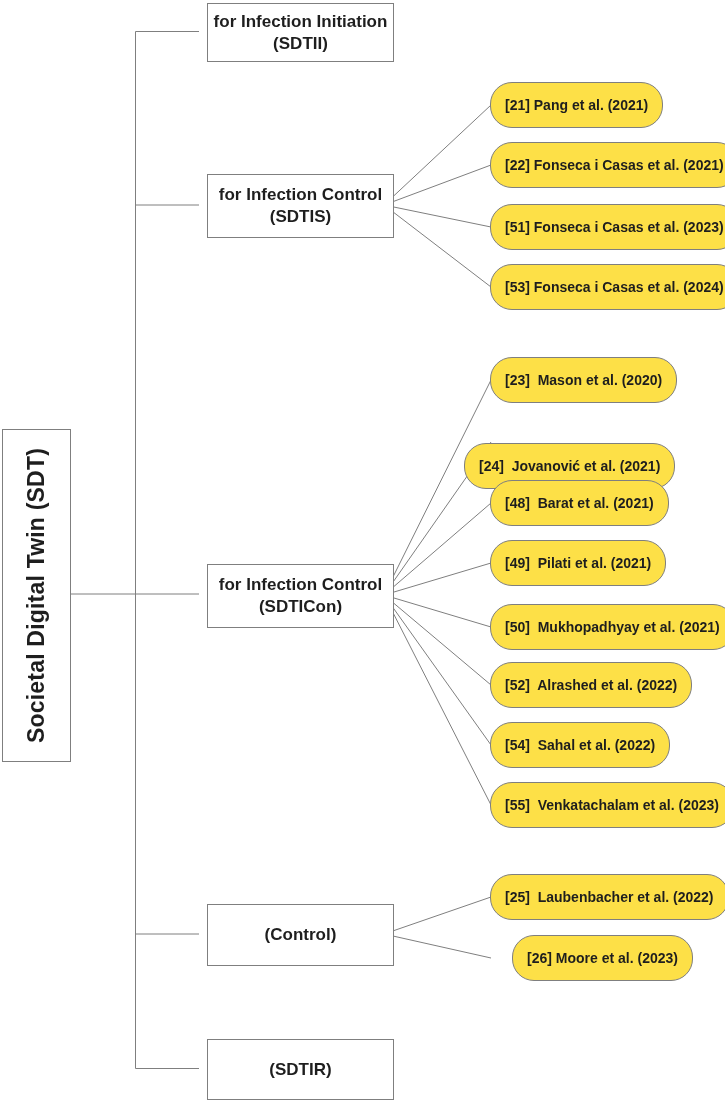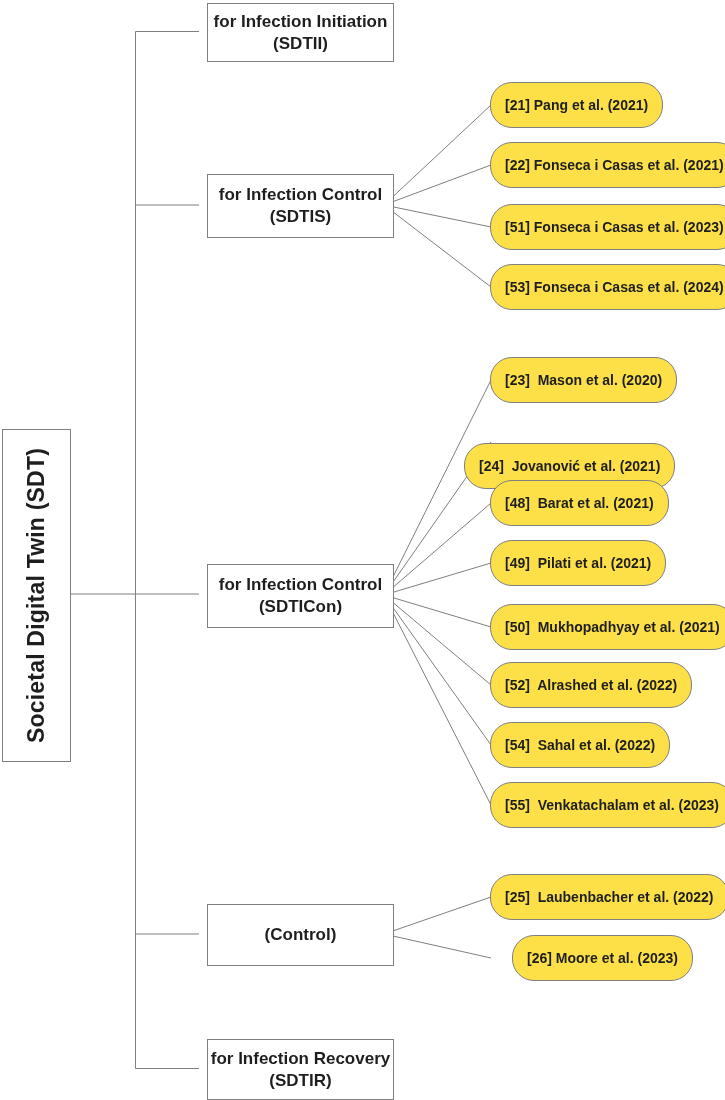--- a/index.html
+++ b/index.html
@@ -128,17 +128,16 @@
       <div class="leaf" style="left: 490px; top: 604px; height: 44px;">[50]  Mukhopadhyay et al. (2021)</div>
       <div class="leaf" style="left: 490px; top: 662px; height: 44px;">[52]  Alrashed et al. (2022)</div>
       <div class="leaf" style="left: 490px; top: 722px; height: 44px;">[54]  Sahal et al. (2022)</div>
       <div class="leaf" style="left: 490px; top: 782px; height: 44px;">[55]  Venkatachalam et al. (2023)</div>
       <div class="cat-box" style="top: 904px; height: 60px;">
     <span class="cat-line2">(Control)</span>
   </div>
       <div class="leaf" style="left: 490px; top: 874px; height: 44px;">[25]  Laubenbacher et al. (2022)</div>
       <div class="leaf" style="left: 512px; top: 935px; height: 44px;">[26] Moore et al. (2023)</div>
       <div class="cat-box" style="top: 1039px; height: 59px;">
-    <span class="cat-line1">for Infection Recovery</span>
     <span class="cat-line2">(SDTIR)</span>
   </div>
     </div>
 </div>
 
 </body></html>

